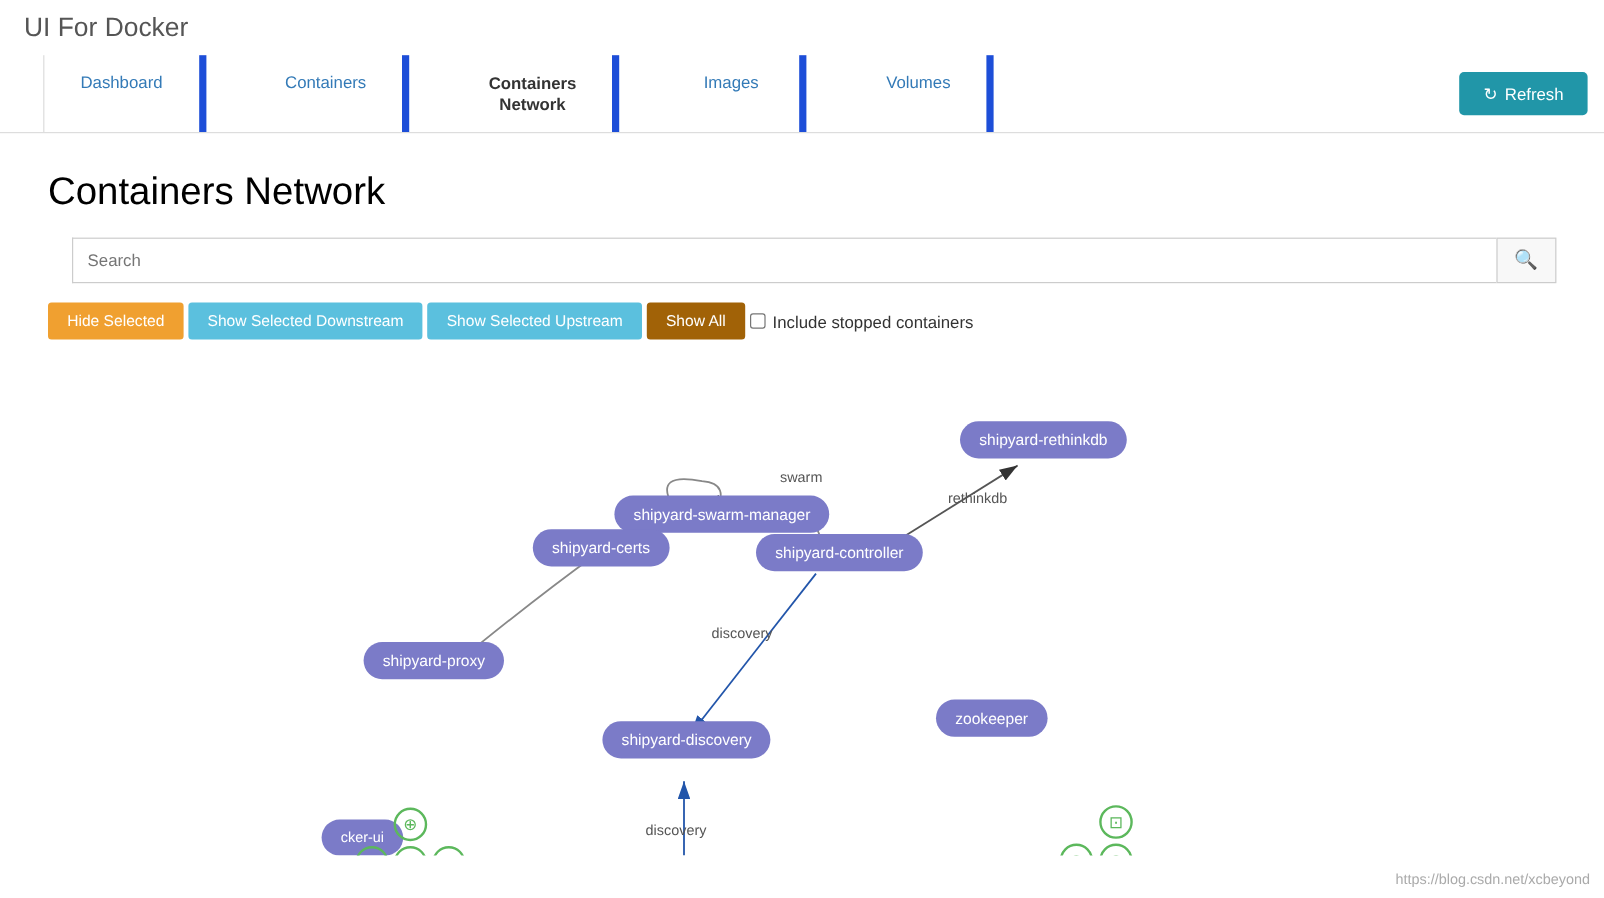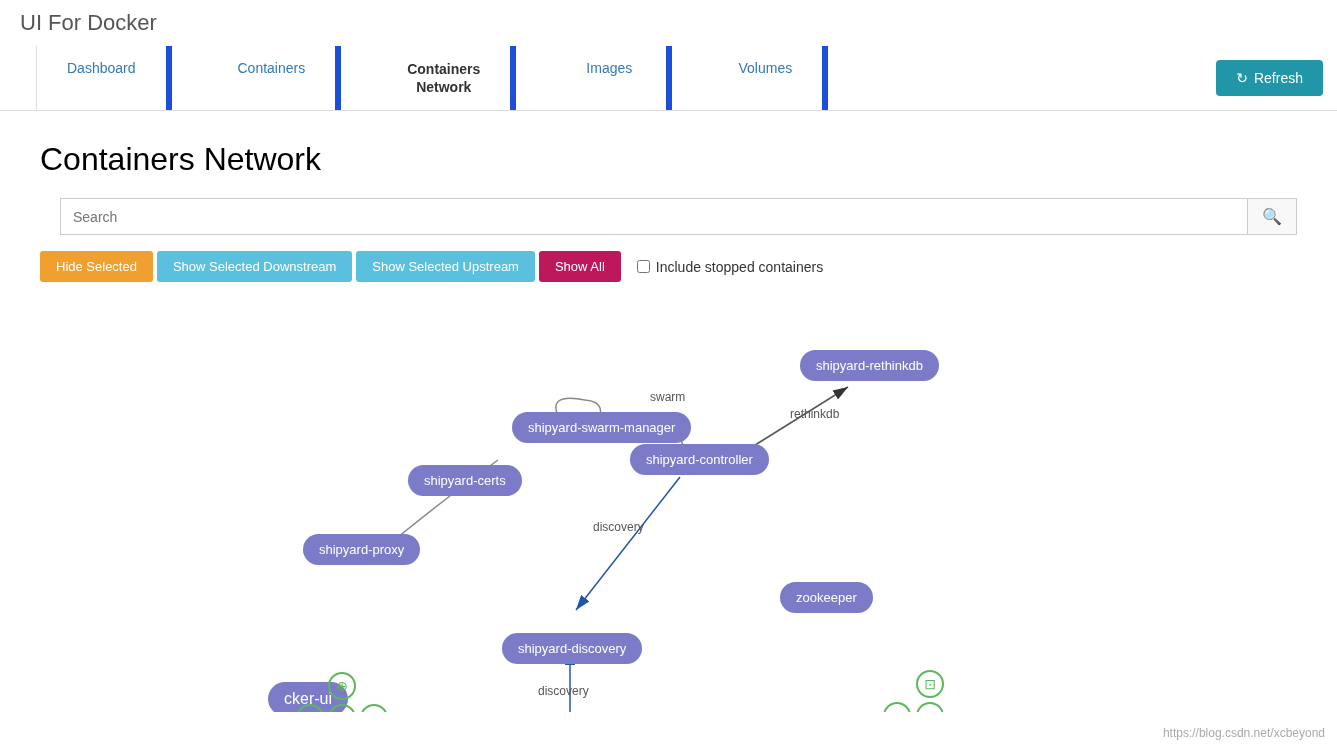--- a/index.html
+++ b/index.html
@@ -63,27 +63,26 @@
     .action-btn {
       padding: 8px 16px;
       border: none;
       cursor: pointer;
       font-size: 13px;
       border-radius: 3px;
       color: white;
     }
     .btn-orange { background: #f0a030; }
     .btn-teal { background: #5bc0de; }
-    .btn-green { background: #be185d; }
+    .btn-green { background: #a16207; }
 
     #include-stopped {
       display: flex;
       align-items: center;
       gap: 6px;
-      margin-left: 12px;
       font-size: 14px;
       color: #333;
     }
     #include-stopped input { cursor: pointer; }
 
     
     #graph-area {
       position: relative;
       width: 100%;
       height: 420px;
@@ -227,25 +226,25 @@
       <line x1="640" y1="185" x2="536" y2="318" stroke="#2255aa" stroke-width="1.5" marker-end="url(#arrowhead-blue)"></line>
 
       <path d="M 458 168 Q 400 210 330 268" stroke="#888" stroke-width="1.5" fill="none"></path>
 
       <line x1="530" y1="432" x2="530" y2="358" stroke="#2255aa" stroke-width="1.5" marker-end="url(#arrowhead-blue)"></line>
     </svg>
 
     <div class="node" style="left:760px;top:58px;">shipyard-rethinkdb</div>
     <div class="node" style="left:472px;top:120px;">shipyard-swarm-manager</div>
     <div class="node" style="left:590px;top:152px;">shipyard-controller</div>
-    <div class="node" style="left:368px;top:148px;margin-top:25px;">shipyard-certs</div>
+    <div class="node" style="left:404px;top:148px;">shipyard-certs</div>
     <div class="node" style="left:263px;top:242px;">shipyard-proxy</div>
-    <div class="node" style="left:462px;top:308px;margin-top:33px;">shipyard-discovery</div>
+    <div class="node" style="left:462px;top:308px;">shipyard-discovery</div>
     <div class="node" style="left:740px;top:290px;">zookeeper</div>
-    <div class="node" style="left:228px;top:390px;font-size:16px;">cker-ui</div>
+    <div class="node" style="left:228px;top:390px;font-size:12px;">cker-ui</div>
 
     <div class="edge-label" style="left:720px;top:115px;margin-left:30px;">rethinkdb</div>
     <div class="edge-label" style="left:610px;top:98px;">swarm</div>
     <div class="edge-label" style="left:553px;top:228px;">discovery</div>
     <div class="edge-label" style="left:498px;top:392px;">discovery</div>
 
     <div class="icon-circle" style="left:288px;top:380px;">⊕</div>
     <div class="icon-circle" style="left:256px;top:412px;">⊖</div>
     <div class="icon-circle" style="left:288px;top:412px;">⊕</div>
     <div class="icon-circle" style="left:320px;top:412px;">⊖</div>

